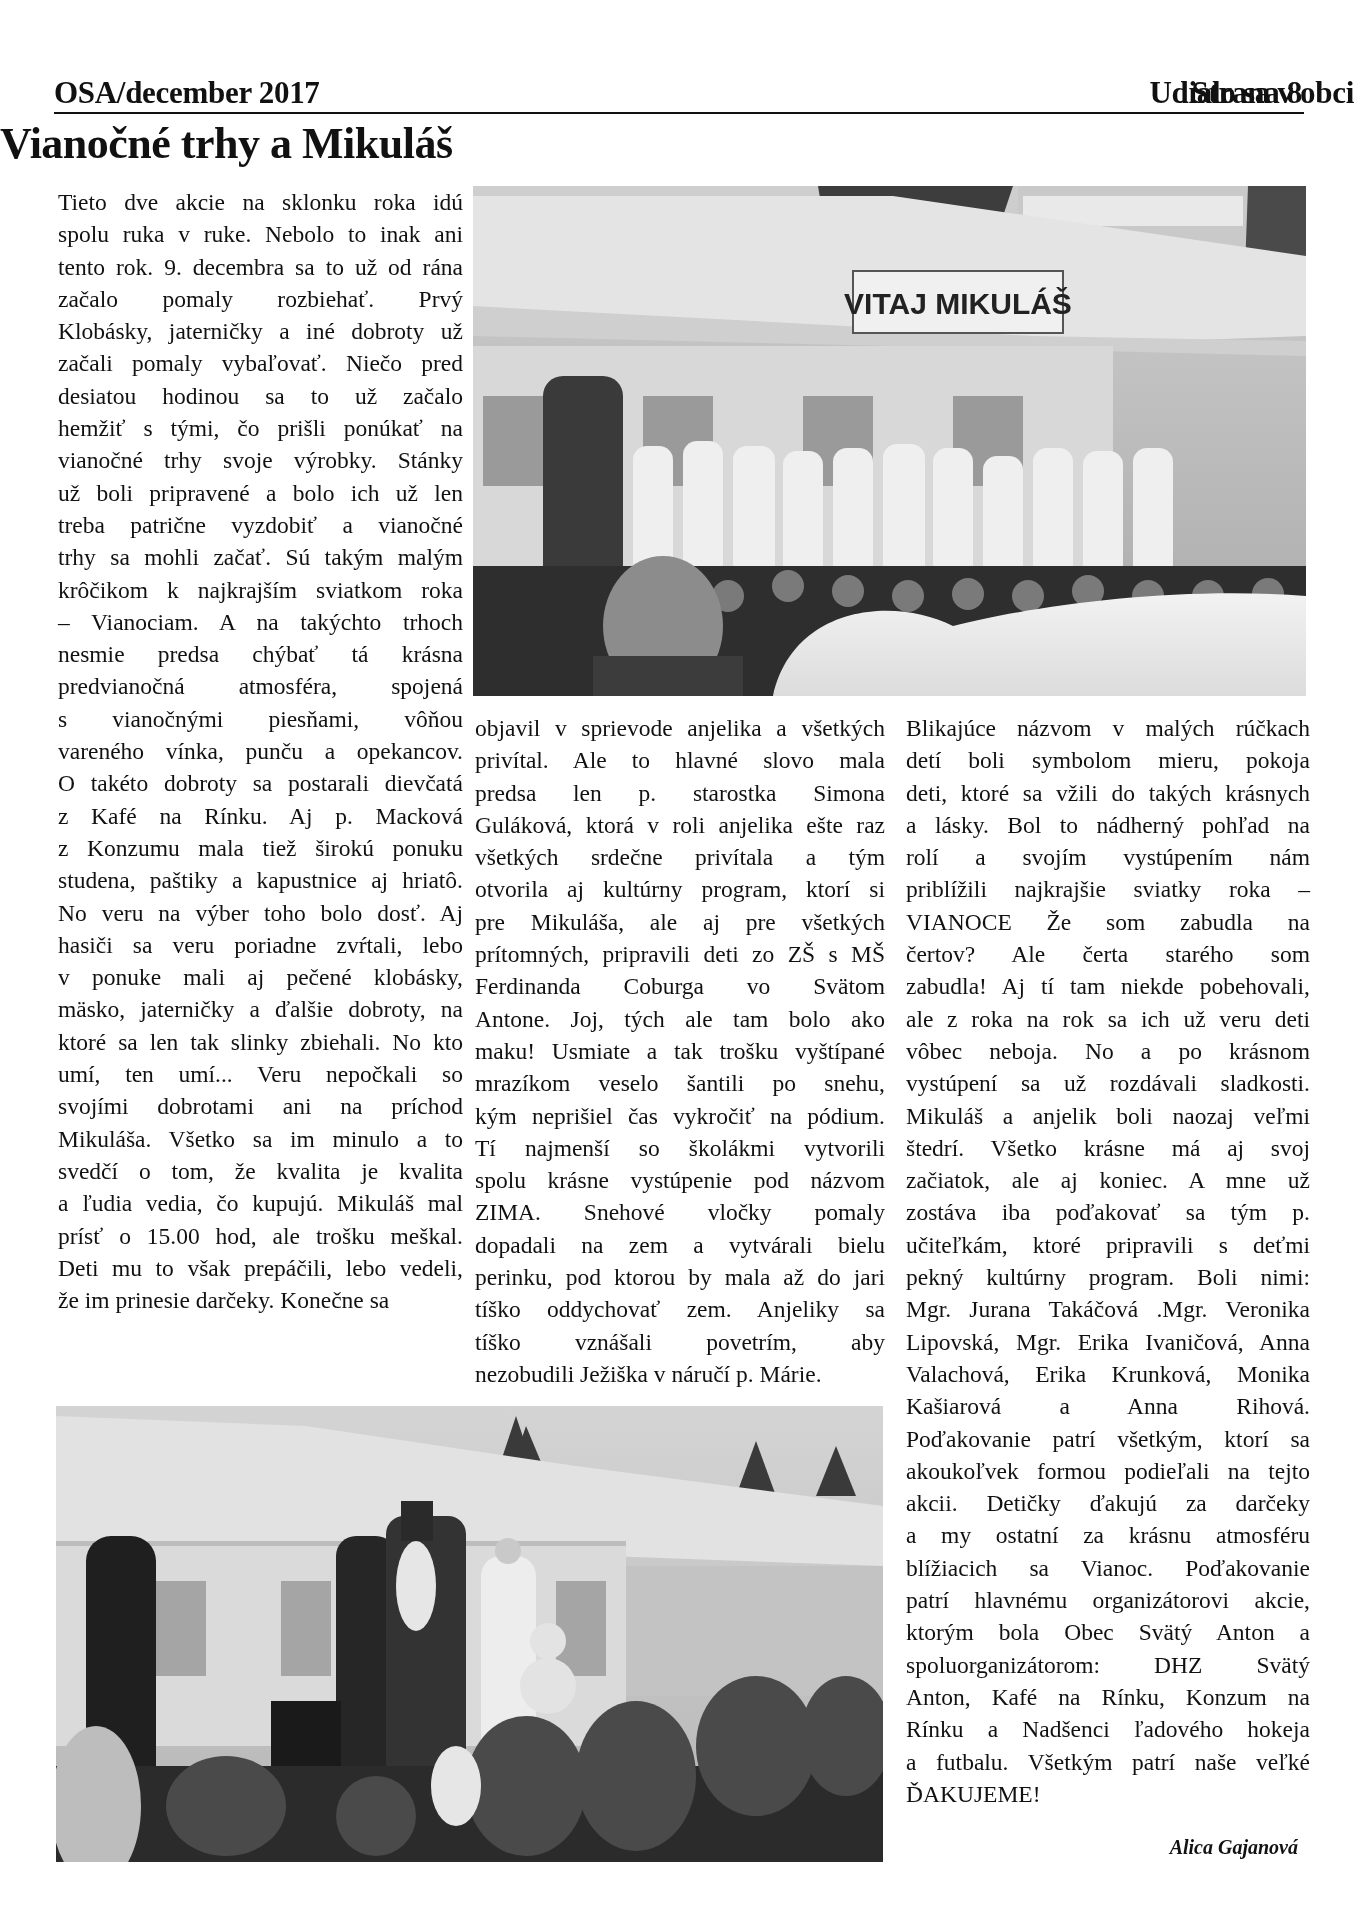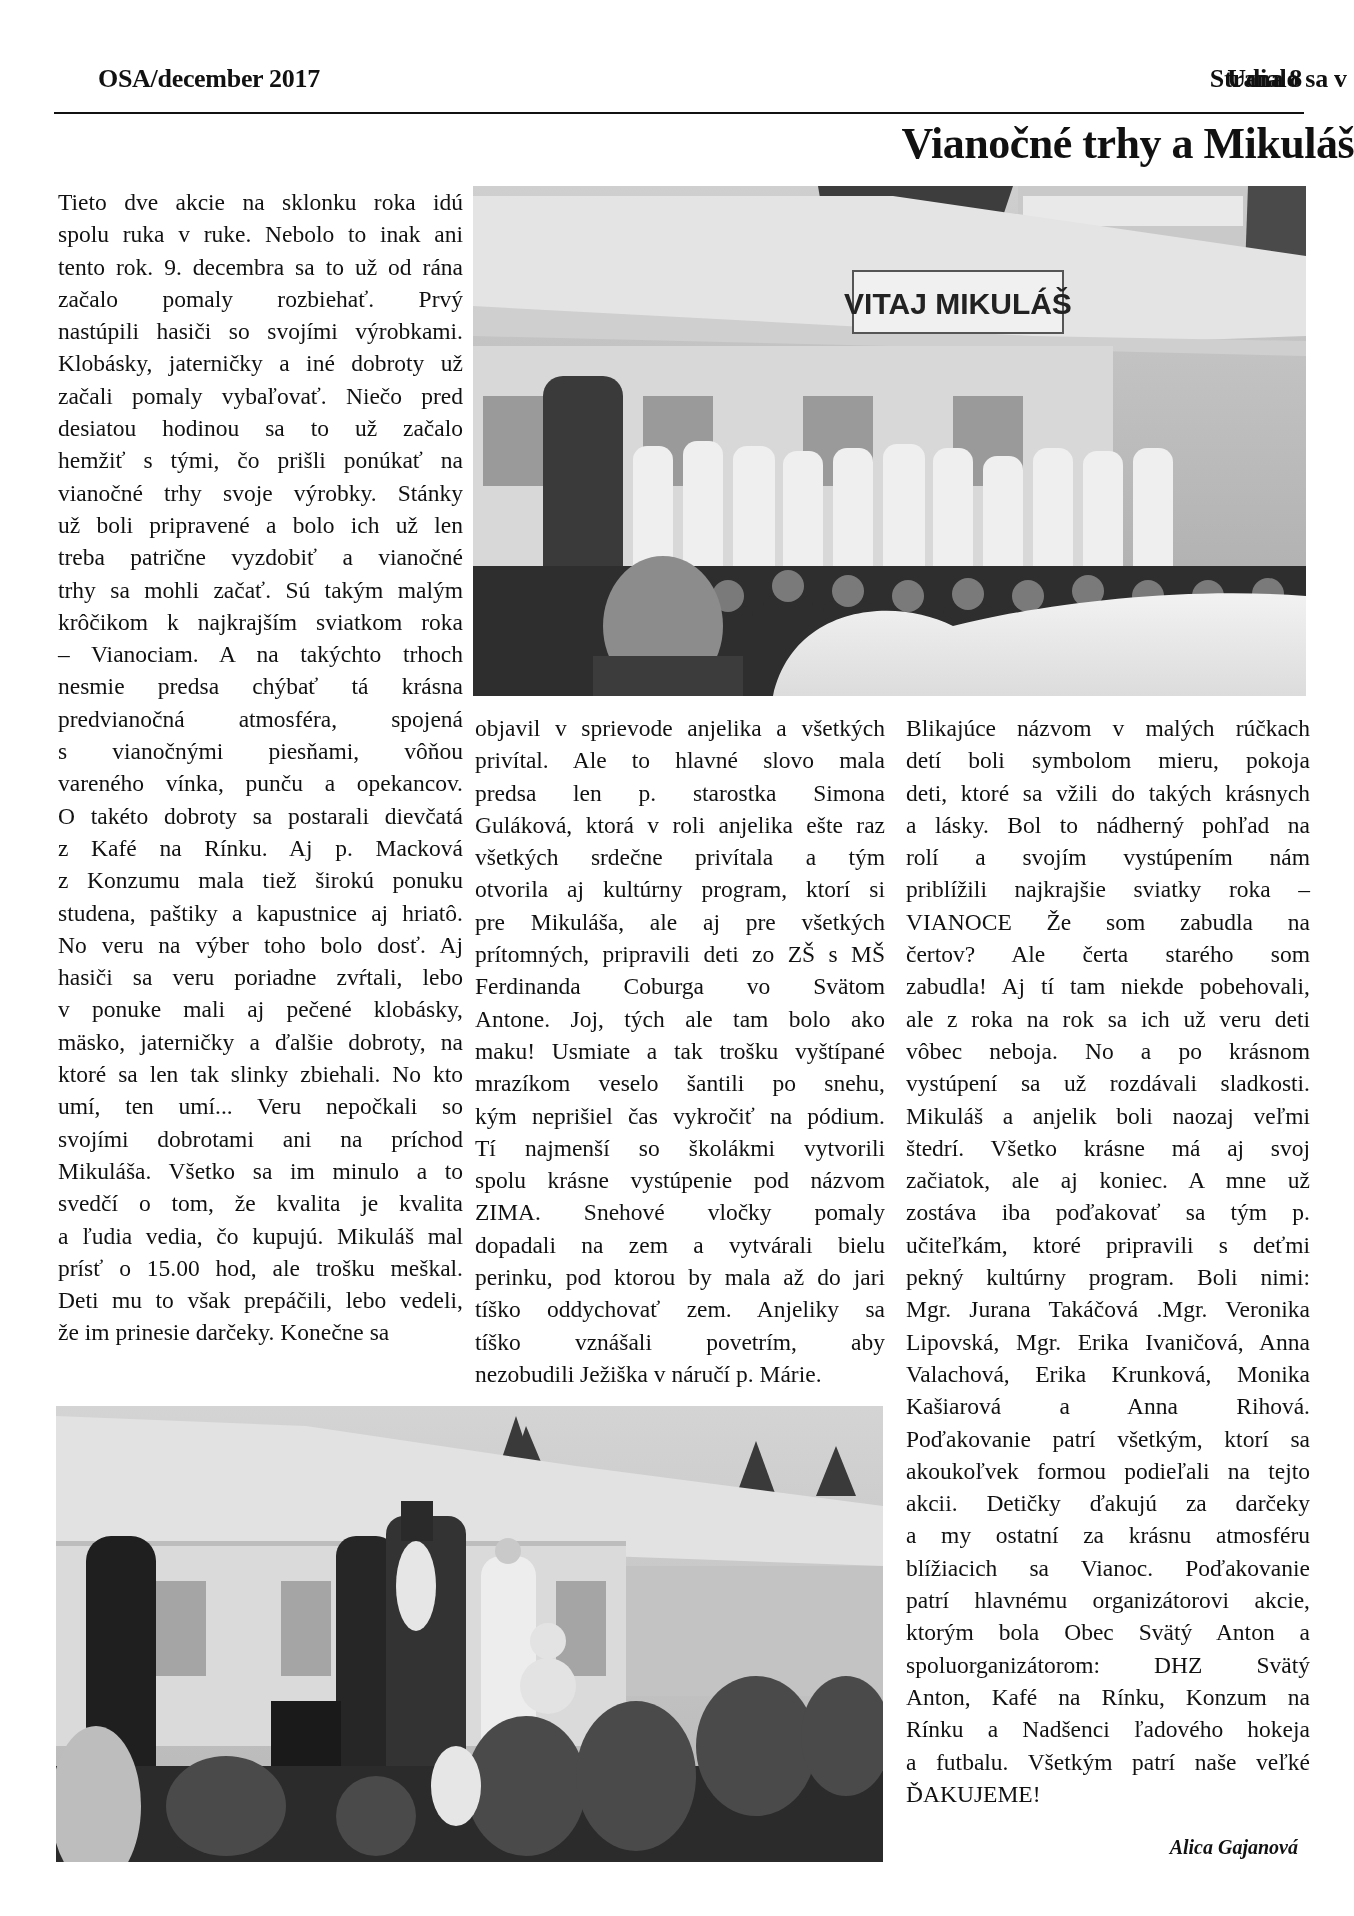--- a/index.html
+++ b/index.html
@@ -1,25 +1,25 @@
 <!DOCTYPE html>
 <html><head>
 <meta charset="utf-8">
 <style>
   html, body { margin: 0; padding: 0; background: #ffffff; }
   body { width: 1354px; height: 1916px; position: relative; overflow: hidden;
          font-family: "Liberation Serif", "DejaVu Serif", serif; color: #111; }
 
-  .hdr { position: absolute; top: 64px; font-weight: bold; font-size: 26px; line-height: 30px;
-         font-family: "Liberation Serif", serif; letter-spacing: -0.3px; margin-left: 44px; }
+  .hdr { position: absolute; top: 78px; font-weight: bold; font-size: 31px; line-height: 30px;
+         font-family: "Liberation Serif", serif; letter-spacing: -0.3px; }
   .hdr-left { left: 54px; }
   .hdr-center { left: 0; width: 1354px; text-align: right; }
   .hdr-right { right: 52px; }
   .rule { position: absolute; left: 54px; top: 112px; width: 1250px; height: 2px; background: #111; }
-  .title { position: absolute; top: 116px; left: 0; width: 1354px; text-align: right;
+  .title { position: absolute; top: 116px; left: 0; width: 1354px; text-align: left;
            font-size: 44px; line-height: 56px; font-weight: bold; letter-spacing: -0.5px; }
 
   .col { position: absolute; font-size: 23.5px; line-height: 32.3px; text-align: justify; }
   .col .ln { display: block; text-align: justify; text-align-last: justify; white-space: nowrap; height: 32.3px; }
   .col .ln.last { text-align-last: left; }
 
   .col1 { left: 58px; top: 186px; width: 405px; }
   .col2 { left: 475px; top: 712px; width: 410px; }
   .col3 { left: 906px; top: 712px; width: 404px; }
 
@@ -38,21 +38,20 @@
 <div class="hdr hdr-right">Strana 8</div>
 <div class="rule"></div>
 
 <h1 class="title" style="margin:0;">Vianočné trhy a Mikuláš</h1>
 
 <div class="col col1">
     <span class="ln">Tieto dve akcie na sklonku roka  idú</span>
     <span class="ln">spolu ruka v ruke. Nebolo to inak ani</span>
     <span class="ln">tento rok. 9. decembra sa to už od rána</span>
     <span class="ln">začalo pomaly rozbiehať. Prvý</span>
-    <span class="ln">nastúpili hasiči so svojími výrobkami.</span>
     <span class="ln">Klobásky, jaterničky a iné dobroty už</span>
     <span class="ln">začali pomaly vybaľovať. Niečo pred</span>
     <span class="ln">desiatou hodinou sa to už začalo</span>
     <span class="ln">hemžiť s tými, čo prišli ponúkať na</span>
     <span class="ln">vianočné trhy svoje výrobky. Stánky</span>
     <span class="ln">už boli pripravené a bolo ich už len</span>
     <span class="ln">treba patrične vyzdobiť a vianočné</span>
     <span class="ln">trhy sa mohli  začať. Sú takým malým</span>
     <span class="ln">krôčikom k najkrajším sviatkom roka</span>
     <span class="ln">– Vianociam. A na takýchto trhoch</span>

